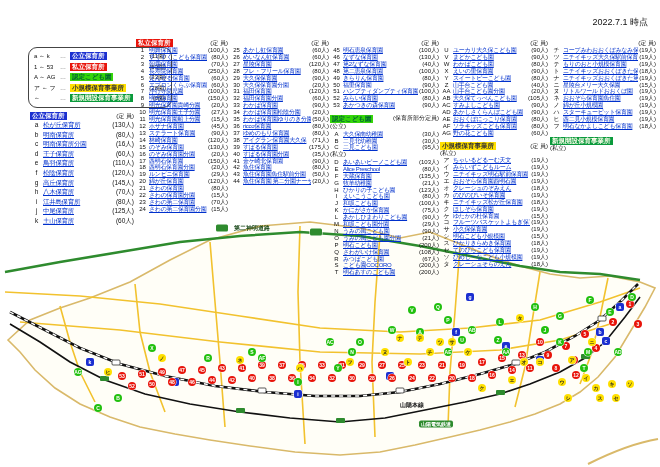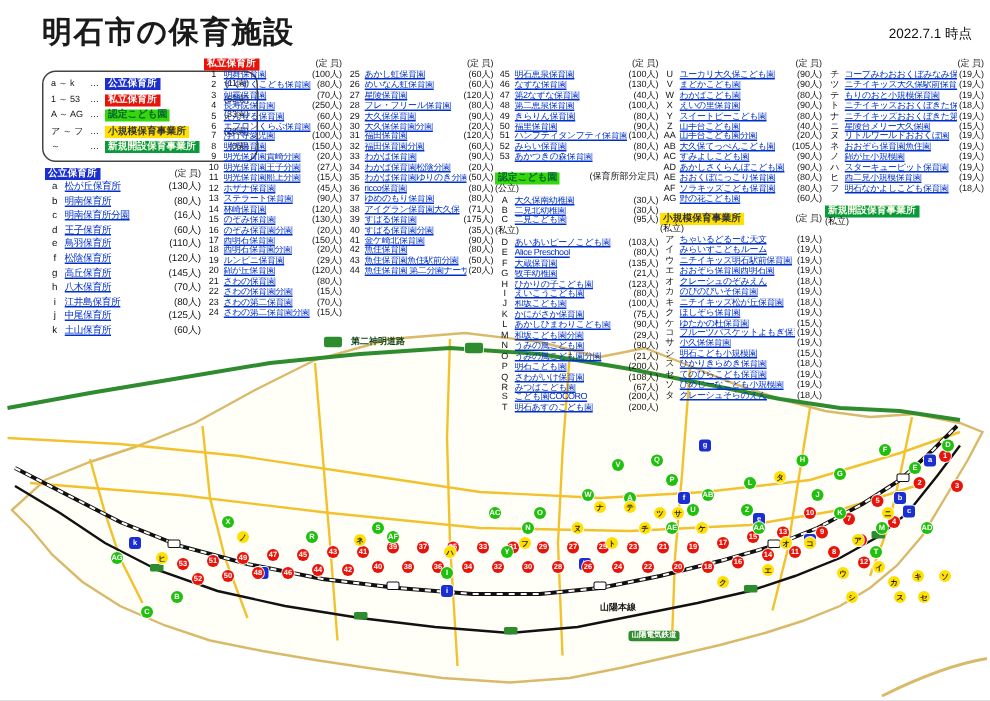--- a/index.html
+++ b/index.html
@@ -44,21 +44,20 @@
   .maplabel.road{color:#0b3d0b;}
   .maplabel.rail{color:#111;}
   .maplabel.railbox{background:#2e8b2e;color:#fff;font-size:5px;border-radius:2px;padding:0 2px;line-height:7px;}
   .roadsign{position:absolute;width:12px;height:7px;background:#2e8b2e;border-radius:1.5px;transform:translate(-50%,-50%);z-index:2;box-shadow:0 0 0 0.5px #fff;}
 </style>
 </head>
 <body>
 
 <div id="page">
 
-  <div id="title">明石市の保育施設</div>
   <div id="date">2022.7.1 時点</div>
 
   <div id="legend">
       <div class="lgrow">
         <span class="lgrange">a ～ k</span>
         <span class="lgdots">…</span>
         <span class="chip pub">公立保育所</span>
         <span class="lgcount">(11園)</span>
       </div>
       <div class="lgrow">

